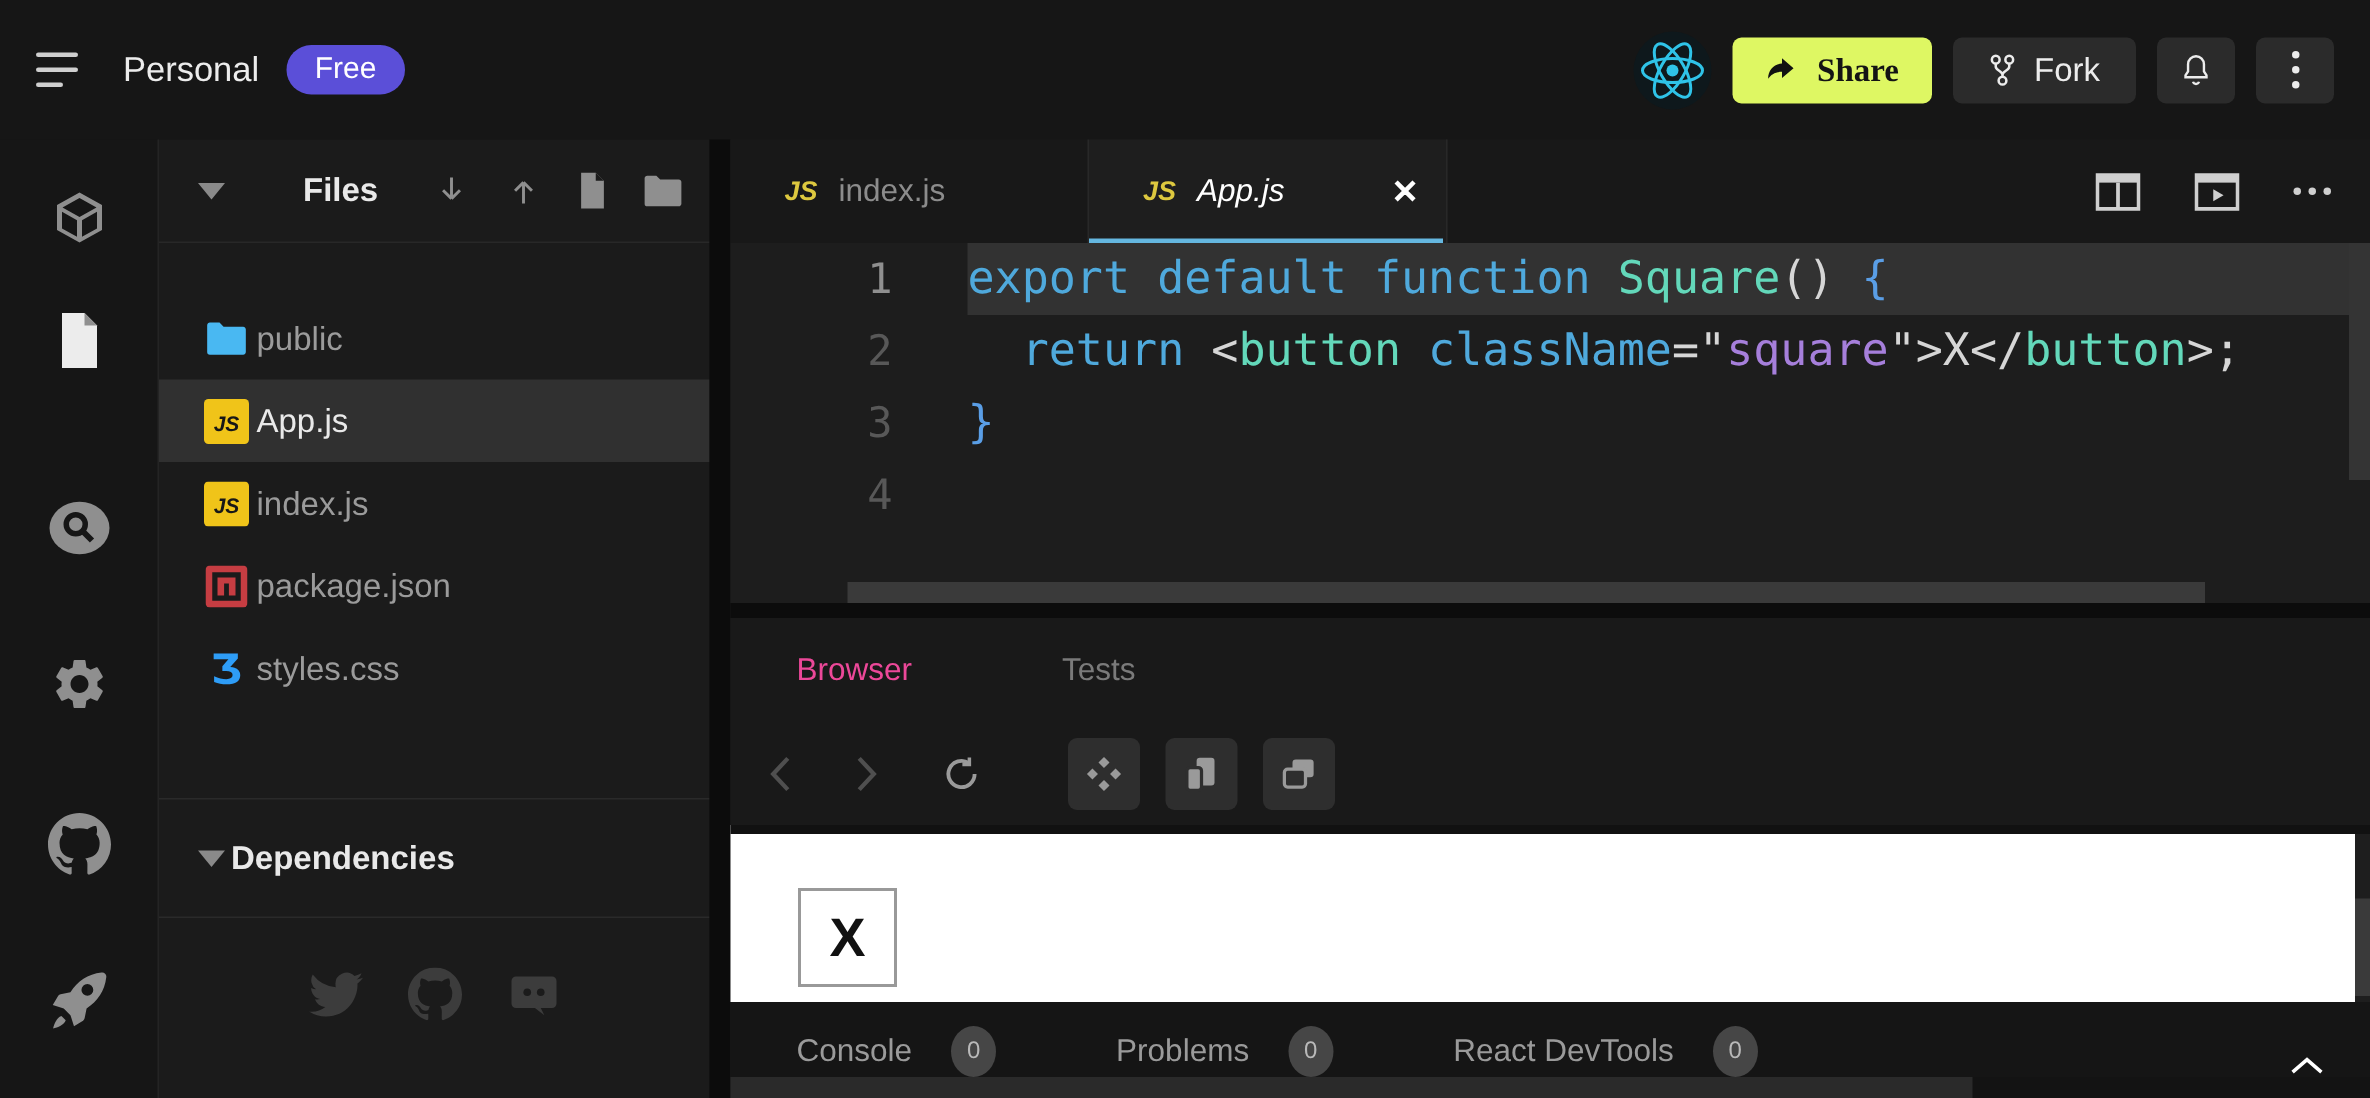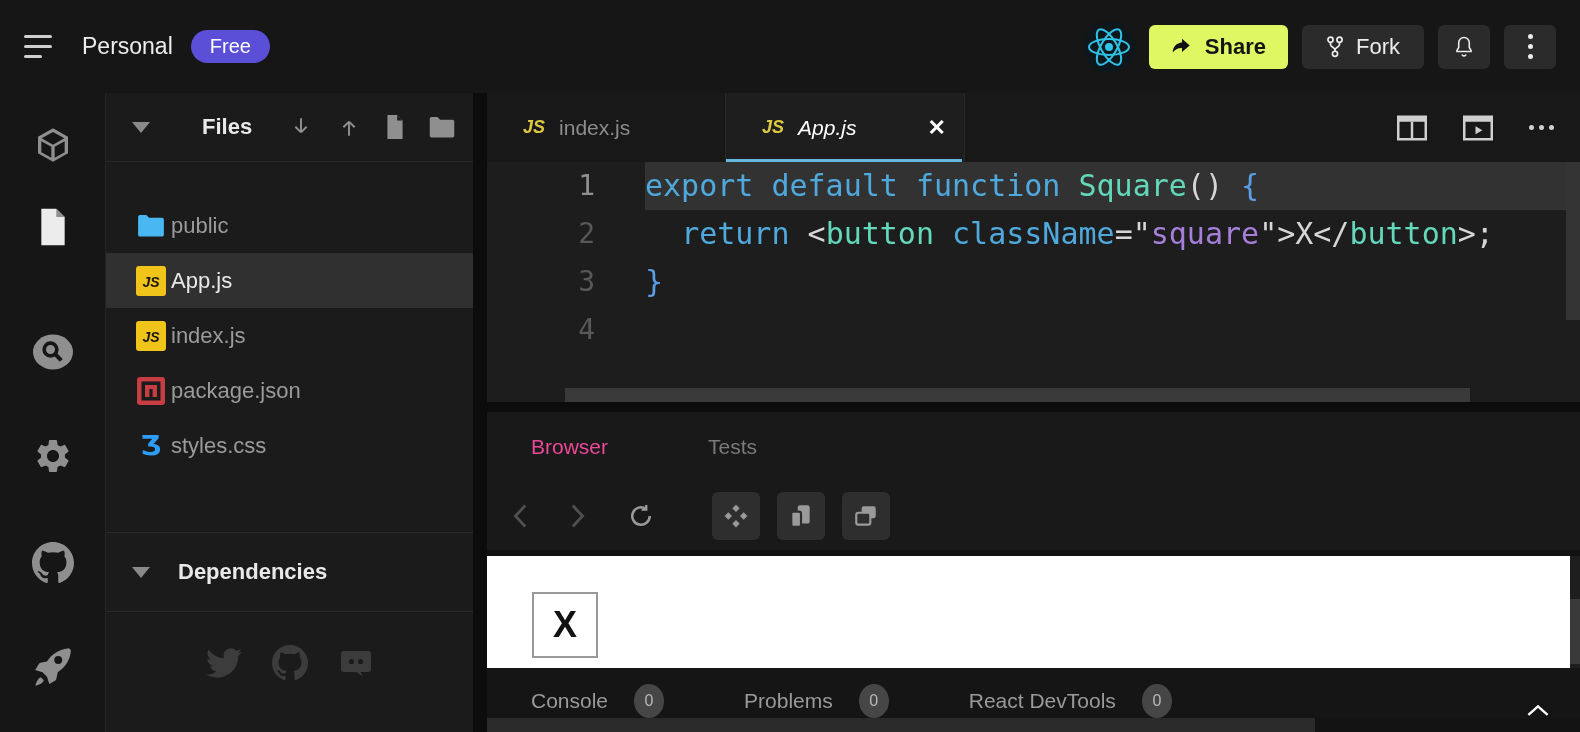--- a/index.html
+++ b/index.html
@@ -10,21 +10,21 @@
   
   .topbar { height:93px; flex:none; display:flex; align-items:center; padding:0 24px; background:#161616; }
   .hamburger { width:30px; display:flex; flex-direction:column; gap:7px; cursor:pointer; }
   .hamburger i { display:block; height:3px; background:#cfcfcf; border-radius:2px; }
   .hamburger i:nth-child(1){ width:28px; } .hamburger i:nth-child(2){ width:28px; } .hamburger i:nth-child(3){ width:18px; }
   .ws-title { margin-left:28px; font-size:23px; color:#ececec; }
   .plan-badge { margin-left:18px; background:#5b4fd8; color:#fff; font-size:20px; padding:5px 19px; border-radius:18px; }
   .tb-right { margin-left:auto; display:flex; align-items:center; gap:14px; }
   .react-wrap { width:52px; height:52px; border-radius:50%; background:#0e181c; display:flex; align-items:center; justify-content:center; }
   .btn { height:44px; border-radius:6px; display:flex; align-items:center; justify-content:center; gap:12px; font-size:22px; cursor:pointer; }
-  .btn-share { background:#def763; color:#141414; font-weight:600; padding:0 22px; }
+  .btn-share { background:#def763; color:#141414; font-weight:600; padding:0 22px;font-family:Liberation Serif, serif; }
   .btn-dark { background:#2b2b2b; color:#ececec; padding:0 24px; }
   .btn-icon { width:52px; padding:0; }
   .kebab { display:flex; flex-direction:column; gap:5px; }
   .kebab i, .meatball i { width:5px; height:5px; border-radius:50%; background:#ececec; display:block; }
 
   
   .main { flex:1; display:flex; min-height:0; }
 
   
   .rail { width:105px; flex:none; background:#161616; display:flex; flex-direction:column; align-items:center; }
@@ -38,21 +38,21 @@
   .fp-header { height:69px; flex:none; display:flex; align-items:center; padding:0 24px 0 26px; border-bottom:1px solid #282828;gap:36px; }
   .tri-down { width:0; height:0; border-left:9px solid transparent; border-right:9px solid transparent; border-top:11px solid #8a8a8a; }
   .fp-title { margin-left:16px; font-size:22px; font-weight:600; color:#e9e9e9; flex:1; }
   .fp-actions { display:flex; align-items:center; gap:22px; }
   .fp-actions span { display:flex; cursor:pointer; }
   .file-list { padding-top:36px; }
   .file-row { height:55px; display:flex; align-items:center; padding-left:30px; gap:5px; color:#9b9b9b; font-size:22px; cursor:pointer; }
   .file-row.selected { background:#303030; color:#e9e9e9; }
   .ficon { width:30px; height:30px; display:flex; align-items:center; justify-content:center; }
   .fp-spacer { height:59px; }
-  .deps-header { height:80px; border-top:1px solid #2a2a2a; border-bottom:1px solid #2a2a2a; display:flex; align-items:center; padding-left:26px; gap:28px; color:#e9e9e9; font-size:22px; font-weight:600; cursor:pointer; }
+  .deps-header { height:80px; border-top:1px solid #2a2a2a; border-bottom:1px solid #2a2a2a; display:flex; align-items:center; padding-left:26px; gap:4px; color:#e9e9e9; font-size:22px; font-weight:600; cursor:pointer; }
   .social { display:flex; justify-content:center; gap:30px; margin-top:33px; }
   .social span { display:flex; cursor:pointer; }
 
   .splitter-v { width:14px; flex:none; background:#0c0c0c; cursor:col-resize; }
 
   
   .editor-col { flex:1; min-width:0; display:flex; flex-direction:column; background:#191919; }
   .tabbar { height:69px; flex:none; background:#181818; display:flex; align-items:stretch; }
   .tab { width:239px; flex:none; display:flex; align-items:center; padding:0 18px 0 36px; gap:14px; border-right:1px solid #282828; position:relative; font-size:21px; color:#8c8c8c; cursor:pointer; }
   .tab.active { background:#1e1e1e; color:#fff; }

